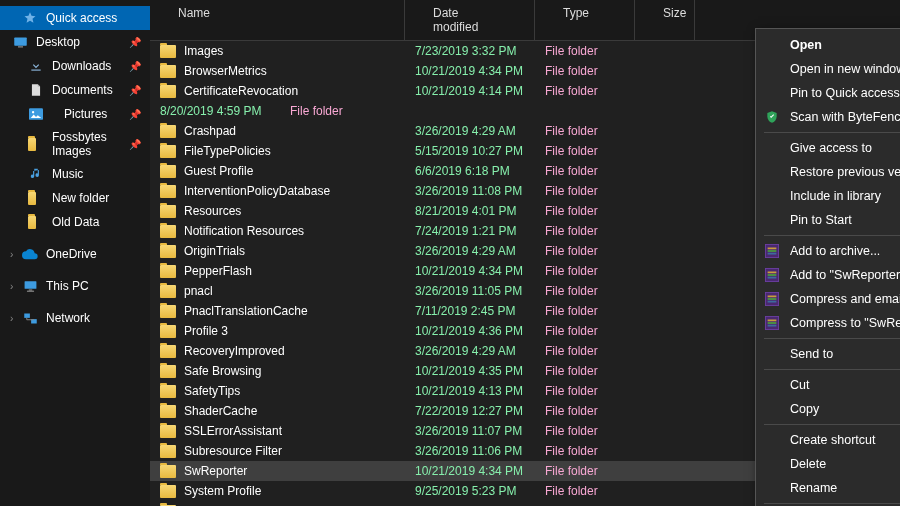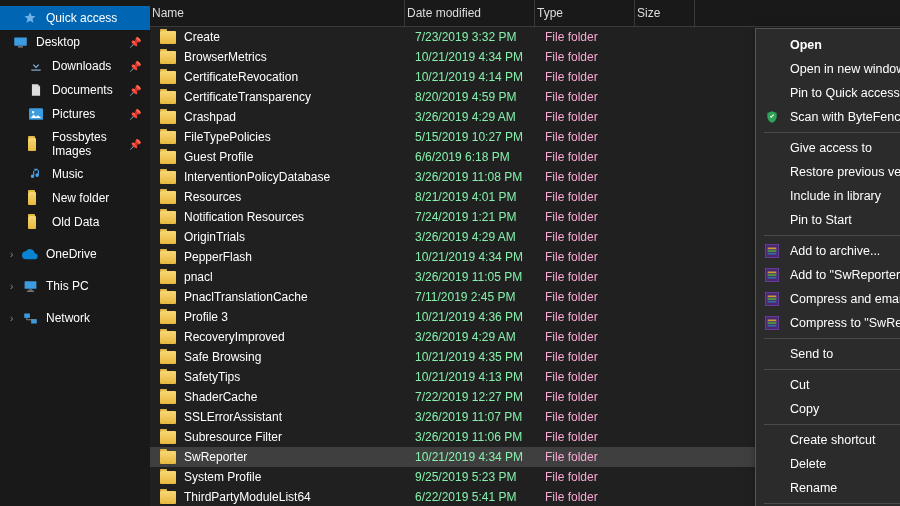--- a/index.html
+++ b/index.html
@@ -6,21 +6,21 @@
 body { background: #191919; color: #fff; font-size: 12px; width: 900px; height: 506px; overflow: hidden; }
 .container { display: flex; height: 100%; }
 .sidebar { width: 150px; background: #191919; padding-top: 6px; }
 .nav-item { display: flex; align-items: center; padding: 4px 10px; cursor: pointer; position: relative; }
 .nav-item.active { background: #0066b3; }
 .nav-ico { width: 16px; height: 16px; margin-right: 8px; display: inline-flex; align-items: center; justify-content: center; }
 .pin { position: absolute; right: 8px; color: #888; font-size: 10px; }
 .chev { width: 10px; display: inline-block; color: #888; margin-right: 2px; font-size: 10px; }
 .main { flex: 1; background: #202020; position: relative; }
 .cols { display: flex; border-bottom: 1px solid #3a3a3a; background: #191919; }
-.col { padding: 6px 2px; color: #ddd; border-right: 1px solid #3a3a3a; cursor: pointer; font-size: 12px; }
+.col { padding: 6px 28px; color: #ddd; border-right: 1px solid #3a3a3a; cursor: pointer; font-size: 12px; }
 .col-name { width: 255px; }
 .col-date { width: 130px; }
 .col-type { width: 100px; }
 .col-size { width: 60px; }
 .rows { }
 .row { display: flex; align-items: center; padding: 1px 0; cursor: pointer; }
 .row.sel { background: #3f3f3f; }
 .cell { padding: 2px 10px; white-space: nowrap; overflow: hidden; }
 .cell-name { width: 255px; display: flex; align-items: center; }
 .cell-date { width: 130px; color: #86efac; }
@@ -71,21 +71,21 @@
         <div class="nav-item" style="padding-left: 28px;">
           <span class="nav-ico">
             <svg width="12" height="14" viewBox="0 0 20 24">
               <path fill="#ddd" d="M3 2h10l4 4v16H3z"></path>
               <path fill="#aaa" d="M13 2v4h4z"></path>
             </svg>
           </span>
           <span>Documents</span>
           <span class="pin">📌</span>
         </div>
-        <div class="nav-item" style="padding-left: 28px;">
+        <div class="nav-item" style="padding-left: 28px; gap: 12px;">
           <span class="nav-ico">
             <svg width="14" height="12" viewBox="0 0 24 20">
               <rect width="24" height="20" rx="2" fill="#3d9be0"></rect>
               <circle cx="7" cy="7" r="2" fill="#fff"></circle>
               <path fill="#fff" d="M3 17l5-6 4 4 3-3 6 5z"></path>
             </svg>
           </span>
           <span>Pictures</span>
           <span class="pin">📌</span>
         </div>
@@ -160,21 +160,21 @@
     <div class="cols">
       <div class="col col-name">Name</div>
       <div class="col col-date">Date modified</div>
       <div class="col col-type">Type</div>
       <div class="col col-size">Size</div>
     </div>
     <div class="rows" id="rows">
         <div class="row">
           <div class="cell cell-name">
             <span class="fico"></span>
-            <span>Create</span>
+            <span>Images</span>
           </div>
           <div class="cell cell-date">7/23/2019 3:32 PM</div>
           <div class="cell cell-type">File folder</div>
         </div>
         <div class="row">
           <div class="cell cell-name">
             <span class="fico"></span>
             <span>BrowserMetrics</span>
           </div>
           <div class="cell cell-date">10/21/2019 4:34 PM</div>
@@ -182,24 +182,20 @@
         </div>
         <div class="row">
           <div class="cell cell-name">
             <span class="fico"></span>
             <span>CertificateRevocation</span>
           </div>
           <div class="cell cell-date">10/21/2019 4:14 PM</div>
           <div class="cell cell-type">File folder</div>
         </div>
         <div class="row">
-          <div class="cell cell-name">
-            <span class="fico"></span>
-            <span>CertificateTransparency</span>
-          </div>
           <div class="cell cell-date">8/20/2019 4:59 PM</div>
           <div class="cell cell-type">File folder</div>
         </div>
         <div class="row">
           <div class="cell cell-name">
             <span class="fico"></span>
             <span>Crashpad</span>
           </div>
           <div class="cell cell-date">3/26/2019 4:29 AM</div>
           <div class="cell cell-type">File folder</div>

